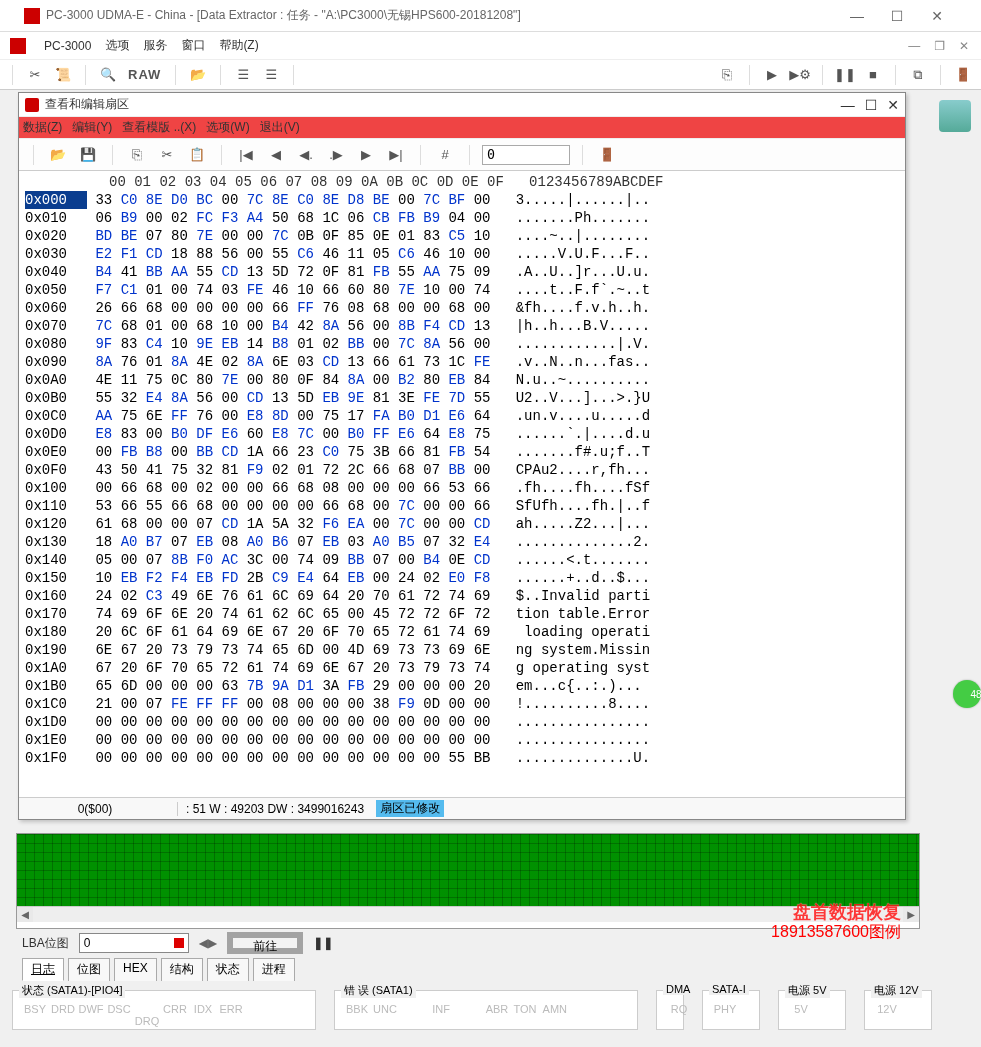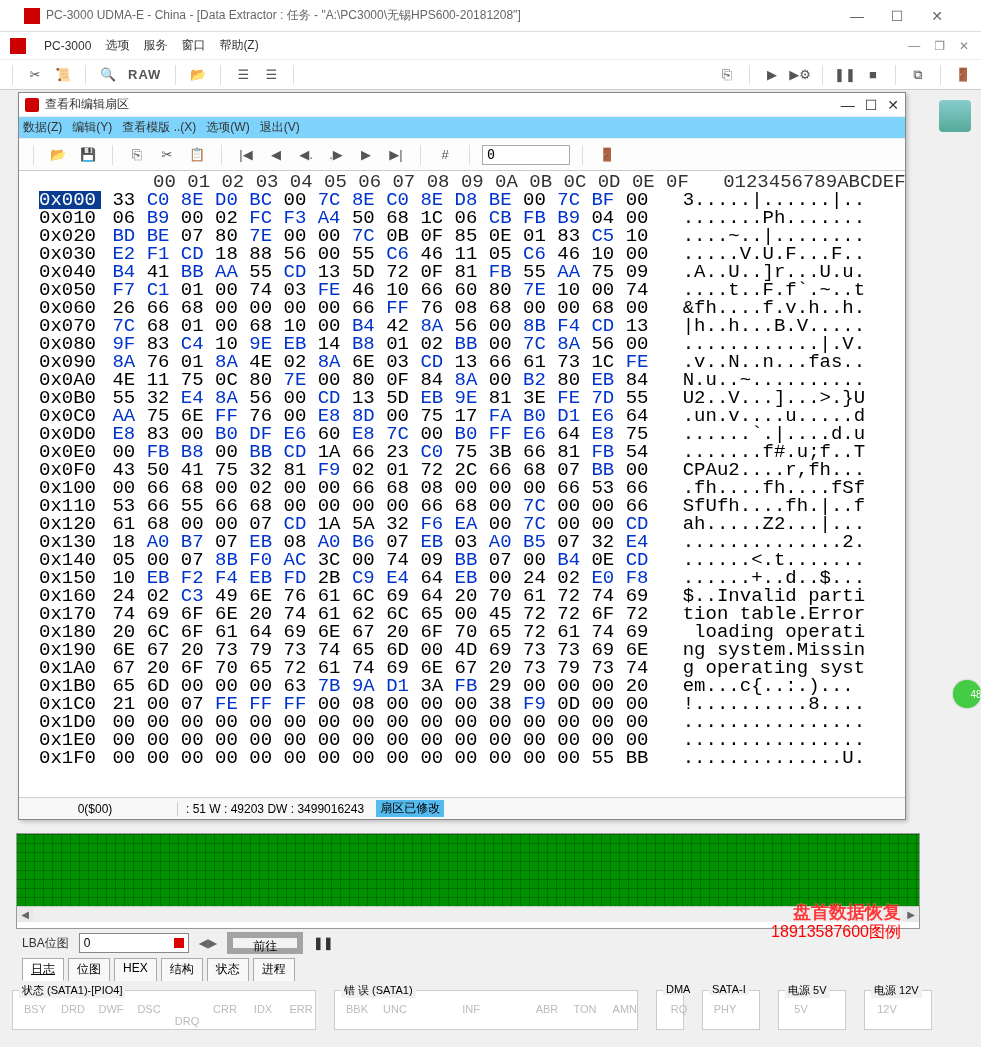--- a/index.html
+++ b/index.html
@@ -13,29 +13,29 @@
 .menubar .logo { width: 16px; height: 16px; background: #c00; display: inline-block; margin-right: 4px; }
 .mdi-btns { position: absolute; right: 8px; display: flex; gap: 6px; }
 .mdi-btn { color: #888; font-size: 12px; padding: 2px 4px; }
 .toolbar { background: #fff; height: 30px; border-bottom: 1px solid #ccc; display: flex; align-items: center; padding: 0 6px; gap: 4px; color: #555; }
 .tsep { width: 1px; height: 20px; background: #ddd; margin: 0 6px; }
 .tbtn { width: 24px; height: 22px; display: flex; align-items: center; justify-content: center; color: #555; font-size: 13px; }
 .tbtn.raw { width: auto; font-weight: bold; letter-spacing: 1px; padding: 0 4px; }
 .sidebar-right { position: absolute; right: 6px; top: 100px; width: 40px; text-align: center; }
 .drum { width: 32px; height: 32px; background: linear-gradient(#8cc,#5a9); border-radius: 4px; margin: 0 auto; }
 .badge { position: absolute; right: 0; top: 680px; width: 28px; height: 28px; border-radius: 50%; background: #4c4; color: #fff; font-size: 10px; display: flex; align-items: center; justify-content: center; box-shadow: 0 0 2px rgba(0,0,0,.3); padding-left: 18px;}
-.hex-window { position: absolute; top: 92px; left: 18px; width: 888px; height: 728px; background: #7dd3fc; border: 1px solid #888; box-shadow: 2px 2px 4px rgba(0,0,0,.2); display:flex; flex-direction:column;}
+.hex-window { position: absolute; top: 92px; left: 18px; width: 888px; height: 728px; background: #ef4444; border: 1px solid #888; box-shadow: 2px 2px 4px rgba(0,0,0,.2); display:flex; flex-direction:column;}
 .hex-title { height: 24px; background: #fff; display: flex; align-items: center; padding: 0 6px; border-bottom: 1px solid #eee;}
 .hex-title .logo { width: 14px; height: 14px; background: #c00; border-radius:2px; margin-right: 6px; }
 .hex-title .t { flex: 1; color: #333; }
 .hex-wb { display:flex; gap:10px; color:#333; font-size:14px;}
 .hex-menu { height: 22px; display: flex; align-items: center; padding: 0 4px; gap: 10px; color: #333; border-bottom:1px solid #eee; }
 .hex-tools { height: 32px; display: flex; align-items: center; gap: 6px; padding: 0 8px; border-bottom: 1px solid #ccc; background: #fdfdfd; color:#555;}
 .hex-input { border: 1px solid #aaa; height: 20px; width: 88px; padding: 0 4px; font-family: Consolas, monospace;}
-.hex-body { flex:1; overflow: hidden; background: #fff; font-family: Consolas, "Courier New", monospace; font-size: 19px; line-height: 18px; padding: 2px 20px; }
+.hex-body { flex:1; overflow: hidden; background: #fff; font-family: Consolas, "Courier New", monospace; font-size: 14px; line-height: 18px; padding: 2px 6px; }
 .hex-header-row { color: #333; white-space: pre; }
 .hex-row { white-space: pre; color: #333; }
 .hex-row .ofs { color: #000; display:inline-block; width: 62px; text-align: left; }
 .hex-row.sel .ofs { background: #0a3d8f; color: #fff; }
 .hex-row .bytes span { color: #0033cc; }
 .hex-row .bytes span.bk { color: #000; }
 .hex-row .asc { color: #000; }
 .hex-status { height: 22px; border-top: 1px solid #ccc; display: flex; align-items: center; font-size: 12px; padding: 0 6px; gap:12px; background:#f8f8f8;}
 .hex-status .seg { border-left:1px solid #ccc; padding-left:8px; }
 .mark { background: #55bbee; color:#000; padding:0 4px;}
@@ -49,21 +49,21 @@
 .lba-input { border:1px solid #888; height:20px; width:110px; padding:0 4px; background:#fff; display:flex; align-items:center; justify-content:space-between;}
 .lba-input .redsq{width:10px;height:10px;background:#d00;display:inline-block;}
 .btn { border:6px solid #a3a3a3; background:#f3f3f3; height:22px; padding:0 20px; font-size:12px;text-align:center;}
 .tabs { position: absolute; top: 958px; left: 22px; display: flex; gap: 4px; }
 .tab { border:1px solid #aaa; background:#f8f8f8; padding: 2px 8px; font-size:12px; border-bottom:none; }
 .tab.active { background:#fff; border-bottom:1px solid #fff; position:relative; z-index:2; text-decoration:underline;}
 .status-area { position:absolute; top: 990px; left: 12px; right: 12px; }
 .groupbox { display:flex; gap: 18px; }
 .gb { border:1px solid #ccc; background:#fff; padding: 4px 8px 2px; position:relative; flex-shrink:0;}
 .gb .lbl { position:absolute; top:-8px; left:6px; background:#f0f0f0; padding:0 3px; font-size:11px; color:#000;}
-.gb-row { display:flex; gap: 10px; margin-top:8px; color:#bbb; font-size:11px;}
+.gb-row { display:flex; gap: 0; margin-top:8px; color:#bbb; font-size:11px;}
 .watermark { position: absolute; right: 80px; top: 900px; color: rgba(255,0,0,0.9); font-size: 18px; font-family: "SimSun"; font-weight:bold; opacity:.85; text-shadow:0 0 1px #fff;}
 .wm2 { position:absolute; right:80px; top:922px; color:#f00; font-weight:normal; font-size:16px;}
 </style>
 </head>
 <body>
 
 <div class="titlebar">
   <span class="logo"></span>
   <span class="title">PC-3000 UDMA-E - China - [Data Extractor : 任务 - "A:\PC3000\无锡HPS600-20181208"]</span>
   <div class="win-btns">

